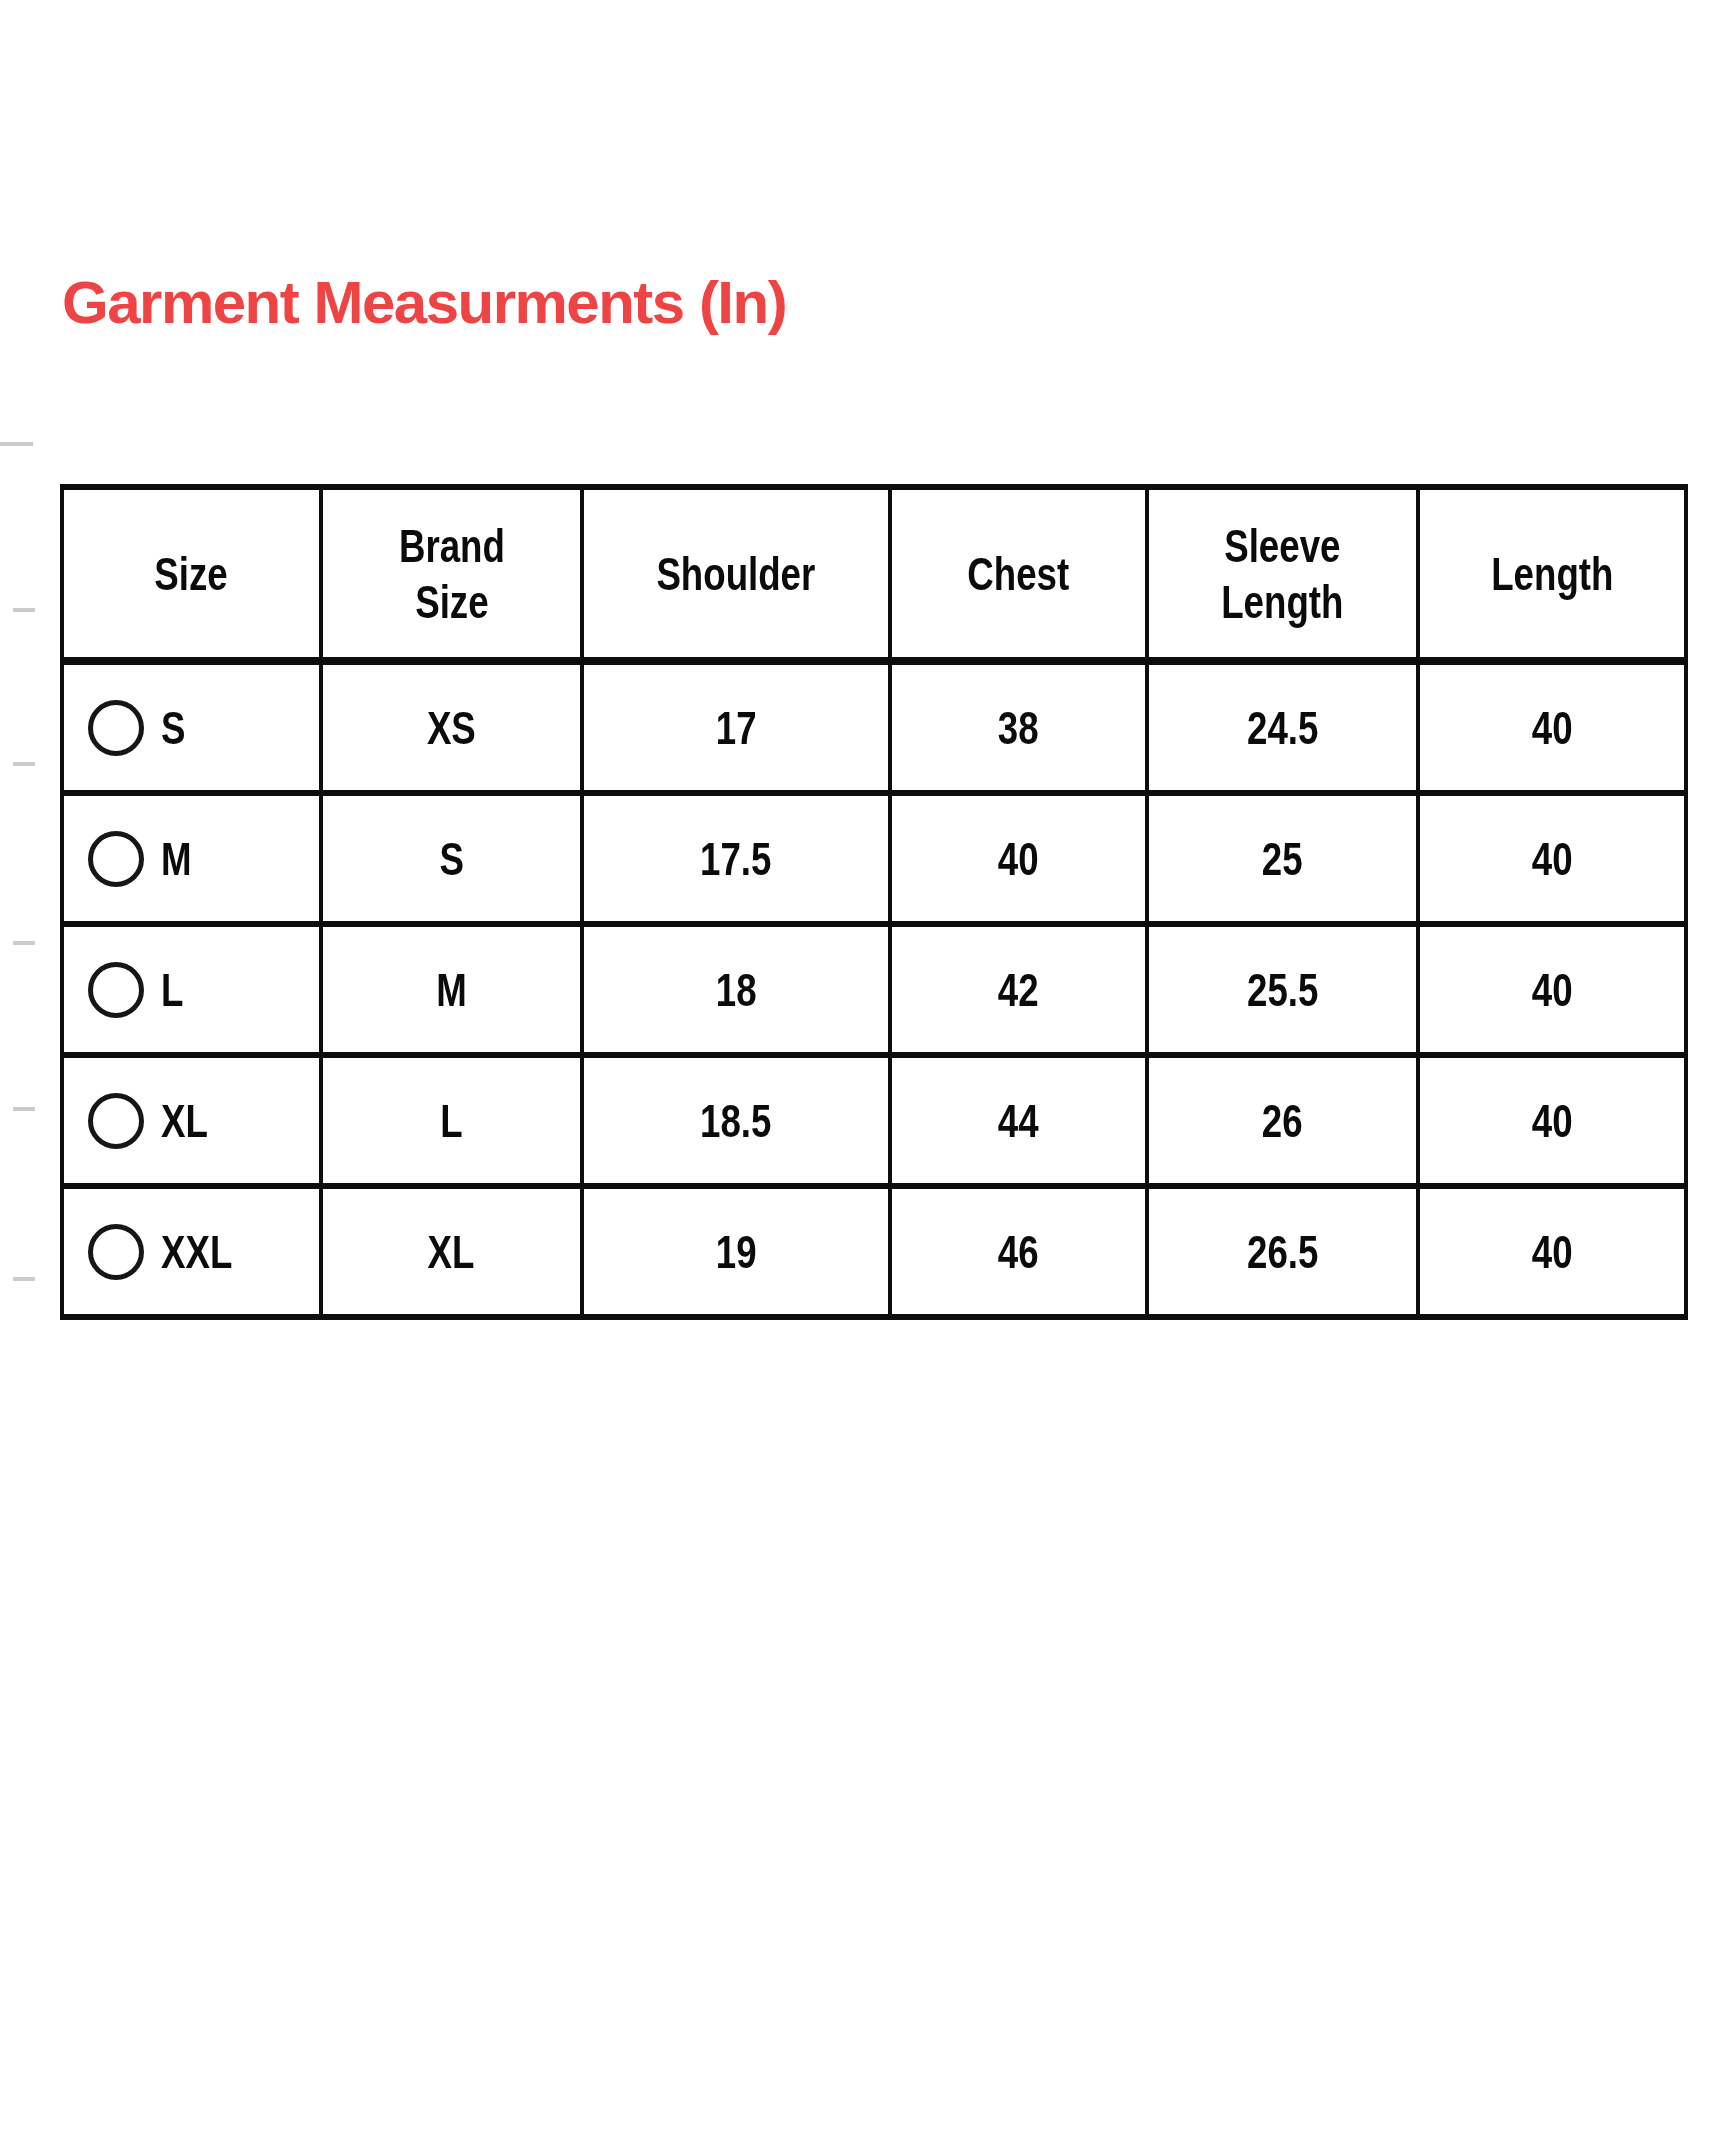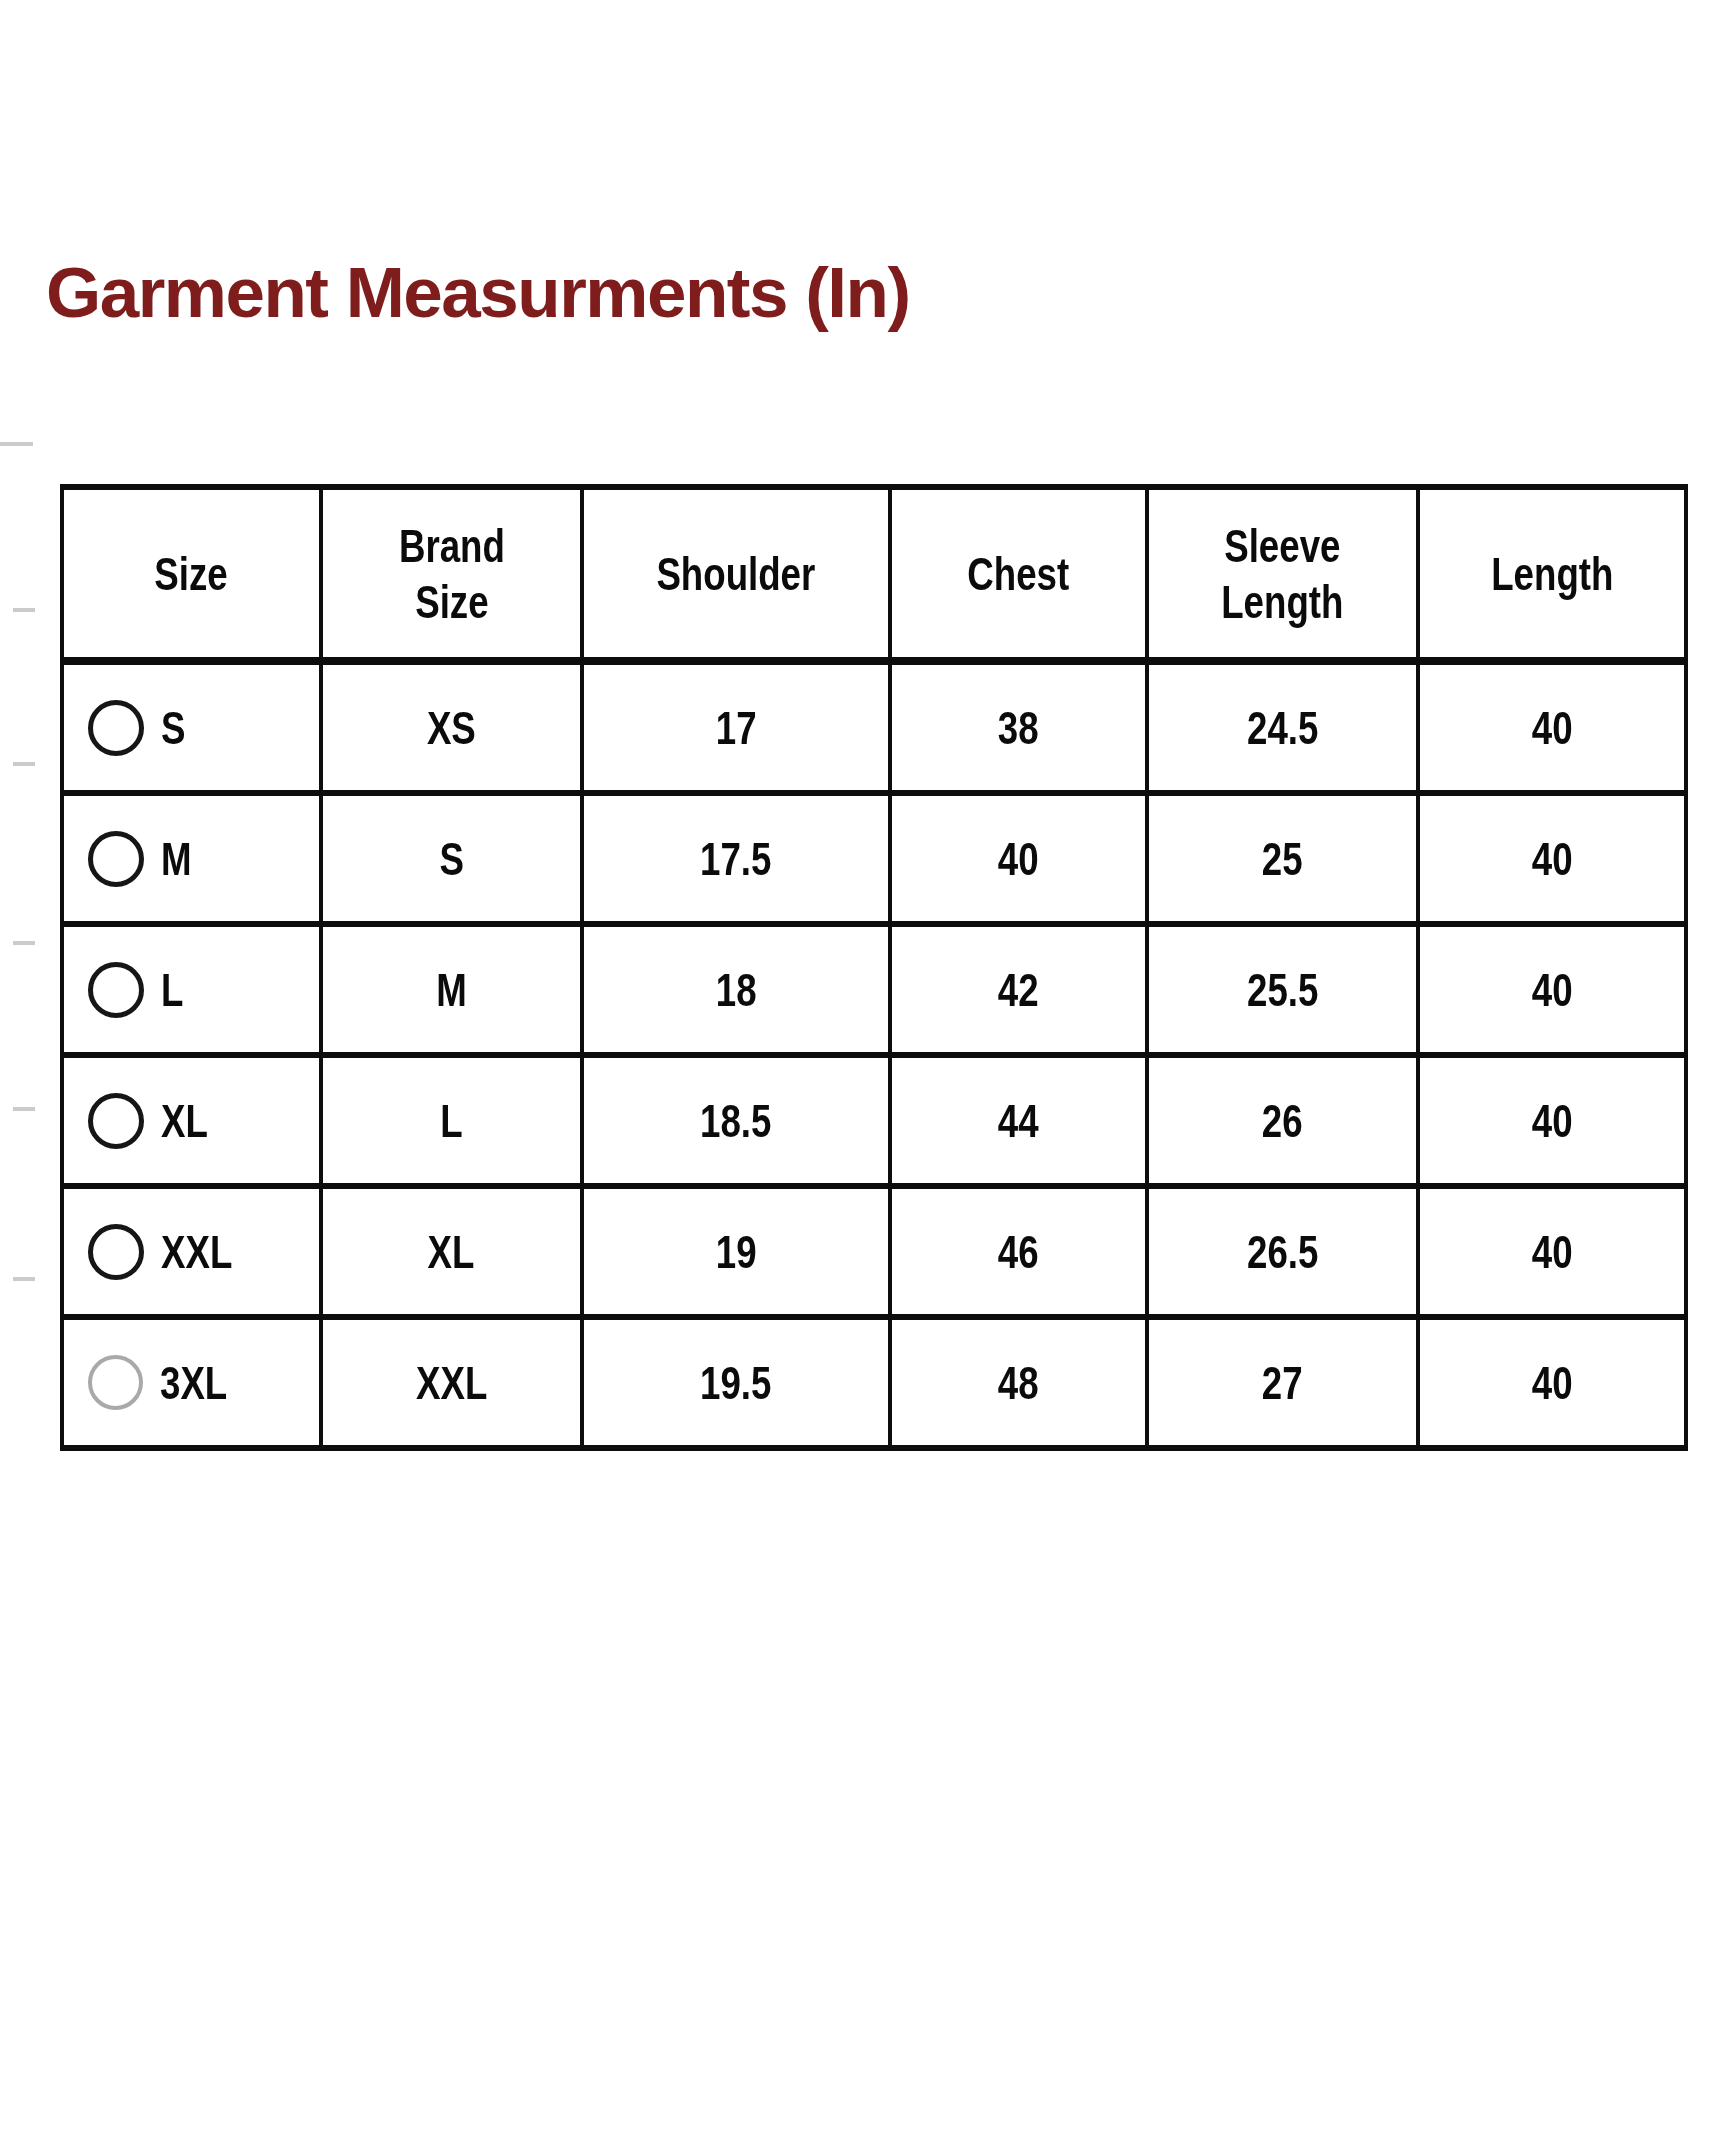--- a/index.html
+++ b/index.html
@@ -13,26 +13,26 @@
     position: relative;
     overflow: hidden;
     font-family: "Liberation Sans", sans-serif;
   }
 
   
   .page-title {
     position: absolute;
     left: 46px;
     top: 257px;
-    margin: 0;
-    font-size: 71px;
+    margin: 16px;
+    font-size: 60px;
     font-weight: 700;
     line-height: 1.0;
     letter-spacing: -1.5px;
-    color: #7f1d1d;
+    color: #ef4444;
     white-space: nowrap;
   }
 
   
   .edge-dash {
     position: absolute;
     height: 4.4px;
     background: #cbcbcb;
   }
 
@@ -202,30 +202,17 @@
             <span class="t">XXL</span>
           </div>
         </td>
         <td><span class="t">XL</span></td>
         <td><span class="t">19</span></td>
         <td><span class="t">46</span></td>
         <td><span class="t">26.5</span></td>
         <td><span class="t">40</span></td>
       </tr>
 
-      <tr>
-        <td>
-          <div class="size-cell-inner">
-            <span class="radio" data-state="disabled"></span>
-            <span class="t">3XL</span>
-          </div>
-        </td>
-        <td><span class="t">XXL</span></td>
-        <td><span class="t">19.5</span></td>
-        <td><span class="t">48</span></td>
-        <td><span class="t">27</span></td>
-        <td><span class="t">40</span></td>
-      </tr>
 
     </tbody>
   </table>
 </div>
 
 
 </body></html>

